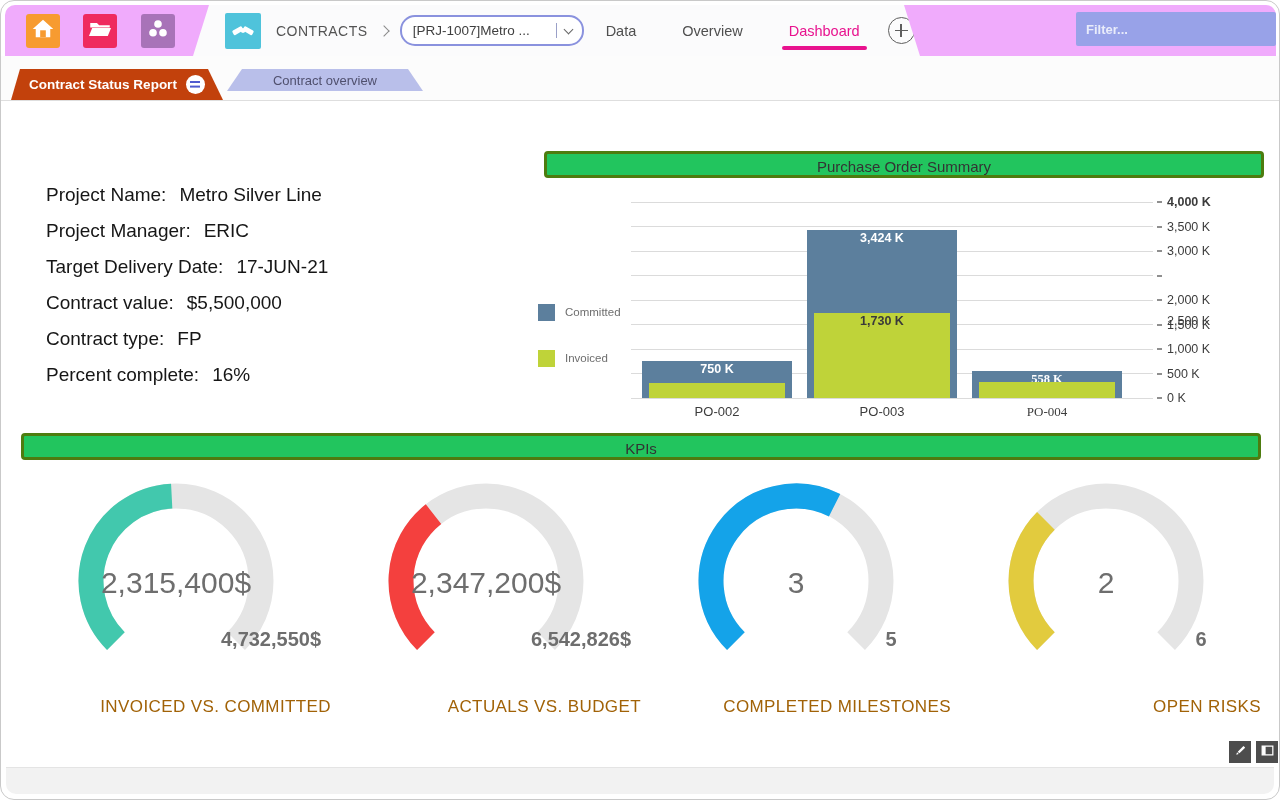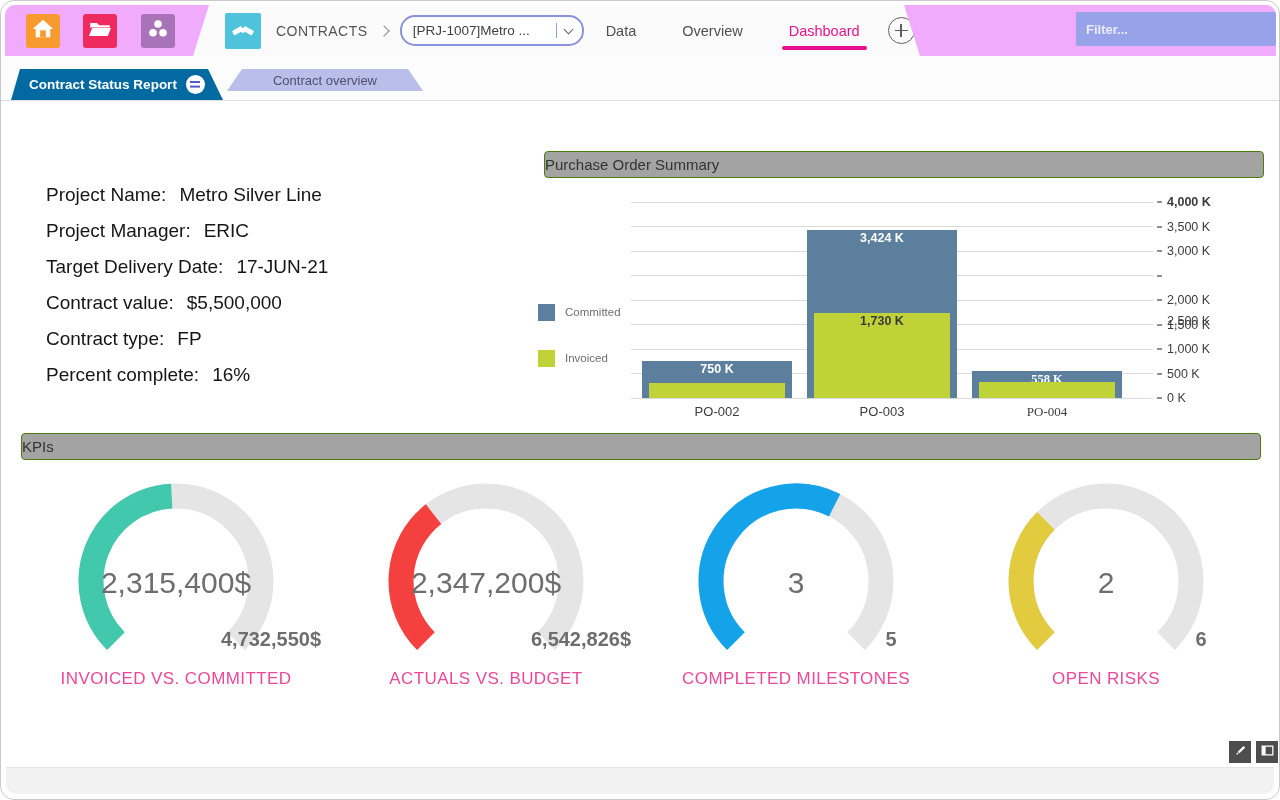--- a/index.html
+++ b/index.html
@@ -39,39 +39,39 @@
   .plus-btn::before{content:"";position:absolute;left:6px;right:6px;top:50%;margin-top:-0.8px;height:1.6px;background:#5e5e5e;}
   .plus-btn::after{content:"";position:absolute;top:6px;bottom:6px;left:50%;margin-left:-0.8px;width:1.6px;background:#5e5e5e;}
   .filter-input{position:absolute;left:1071px;top:7px;width:200px;height:34px;background:#98A2E8;
            border:none;border-radius:2px;color:#fff;font-size:13px;font-weight:bold;
            padding:0 10px;box-sizing:border-box;font-family:"Liberation Sans",sans-serif;outline:none;}
   .filter-input::placeholder{color:#E9ECFA;opacity:1;}
 
   
   .report-tabs{position:absolute;left:0;top:55px;width:100%;height:45px;background:#FCFCFC;
            border-bottom:1px solid #DEDEDE;box-sizing:border-box;}
-  .rtab1{position:absolute;left:10px;top:13px;height:31px;width:212px;background:#0369a1;
+  .rtab1{position:absolute;left:10px;top:13px;height:31px;width:212px;background:#c2410c;
            clip-path:polygon(9px 0, calc(100% - 15px) 0, 100% 100%, 0 100%);
            color:#fff;font-weight:bold;font-size:13.5px;display:flex;align-items:center;
            justify-content:center;gap:9px;cursor:pointer;}
   .menu-circle{width:19px;height:19px;background:#fff;border-radius:50%;position:relative;flex:none;cursor:pointer;}
   .menu-circle::before{content:"";position:absolute;left:4.5px;right:4.5px;top:6px;height:2.2px;
            background:#4F5BCE;box-shadow:0 4.6px 0 #4F5BCE;}
   .rtab2{position:absolute;left:226px;top:13px;height:22px;width:196px;background:#B9BFEA;
            clip-path:polygon(15px 0, calc(100% - 15px) 0, 100% 100%, 0 100%);
            color:#50506E;font-size:13px;display:flex;align-items:center;justify-content:center;cursor:pointer;}
 
   
   .project-info{position:absolute;left:45px;top:176px;font-size:19px;color:#161616;}
   .info-row{height:36px;line-height:36px;white-space:nowrap;}
   .info-value{margin-left:13px;}
 
   
-  .section-header{position:absolute;background:#a3a3a3;border:1px solid #4d7c0f;border-radius:4px;
-           font-size:15px;color:#333;line-height:25px;height:27px;box-sizing:border-box;}
+  .section-header{position:absolute;background:#22c55e;border:3px solid #4d7c0f;border-radius:4px;
+           font-size:15px;color:#333;text-align:center;line-height:25px;height:27px;box-sizing:border-box;}
   #po-header{left:543px;top:150px;width:720px;}
   #kpi-header{left:20px;top:432px;width:1240px;}
 
   
   .legend{position:absolute;left:537px;top:302px;}
   .legend-item{display:flex;align-items:center;gap:10px;height:18px;margin-bottom:28px;}
   .legend-swatch{width:17px;height:17px;flex:none;}
   .legend-label{font-size:11.5px;color:#6E6E6E;white-space:nowrap;}
   .plot{position:absolute;left:630px;top:201px;width:522px;height:196px;}
   .gridline{position:absolute;left:0;width:100%;height:1px;background:#DBDBDB;}
@@ -89,21 +89,21 @@
            font-size:13px;color:#3C3C3C;}
 
   
   .gauges{position:absolute;left:20px;top:470px;width:1240px;display:flex;}
   .gauge-card{flex:1;text-align:center;}
   .gauge-wrap{position:relative;width:250px;height:198px;margin:0 auto;}
   .gauge-value{position:absolute;left:0;width:250px;top:92px;line-height:40px;
            font-size:30px;color:#6E6E6E;}
   .gauge-max{position:absolute;top:158px;left:calc(50% + 95px);transform:translateX(-50%);
            font-size:20px;font-weight:bold;color:#6E6E6E;white-space:nowrap;line-height:20px;}
-  .gauge-title{margin-top:0;font-size:17px;color:#ec4899;letter-spacing:.4px;}
+  .gauge-title{margin-top:28px;font-size:17px;color:#a16207;letter-spacing:.4px;text-align:right;}
 
   
   .footer-icon{position:absolute;top:740px;width:22px;height:22px;background:#4D4D4D;
            display:flex;align-items:center;justify-content:center;cursor:pointer;}
   #edit-btn{left:1228px;}
   #panel-btn{left:1255px;}
   .statusbar{position:absolute;left:5px;right:5px;bottom:5px;height:26px;background:#F2F2F2;
            border-top:1px solid #E4E4E4;border-radius:0 0 10px 10px;}
 </style>
 </head>

